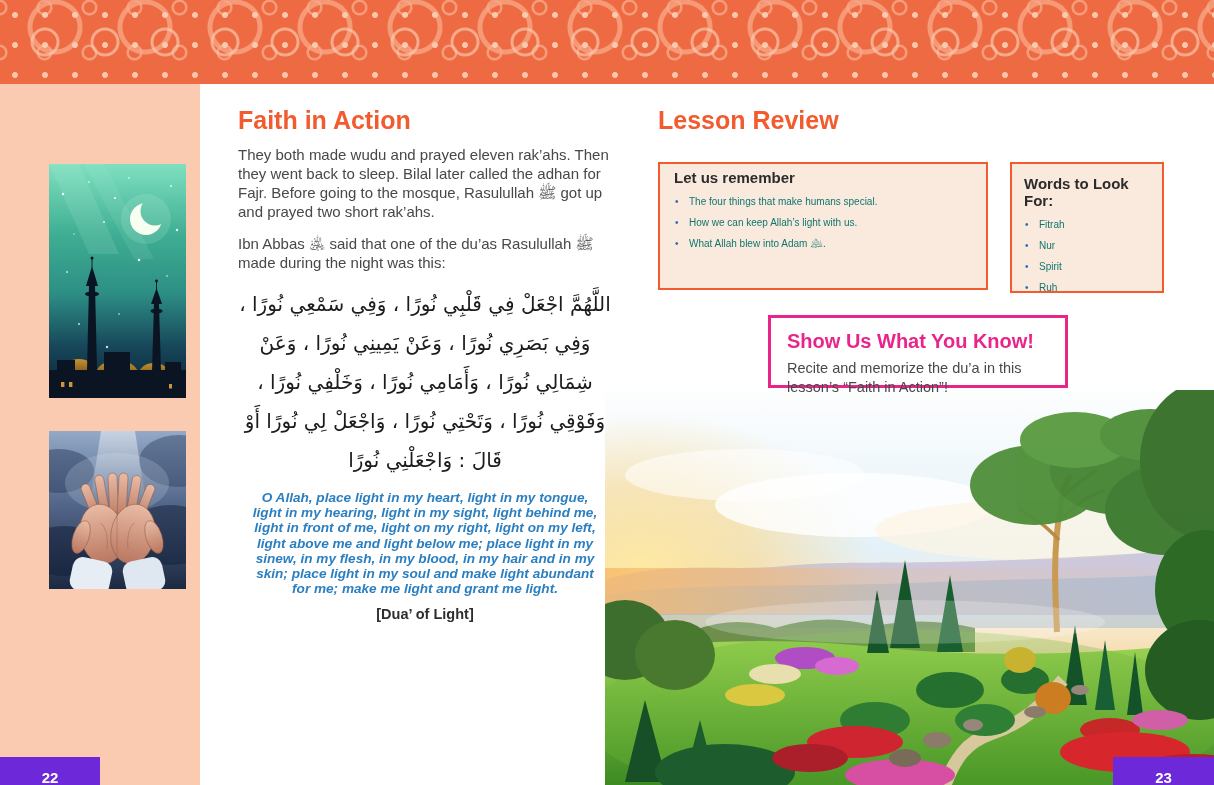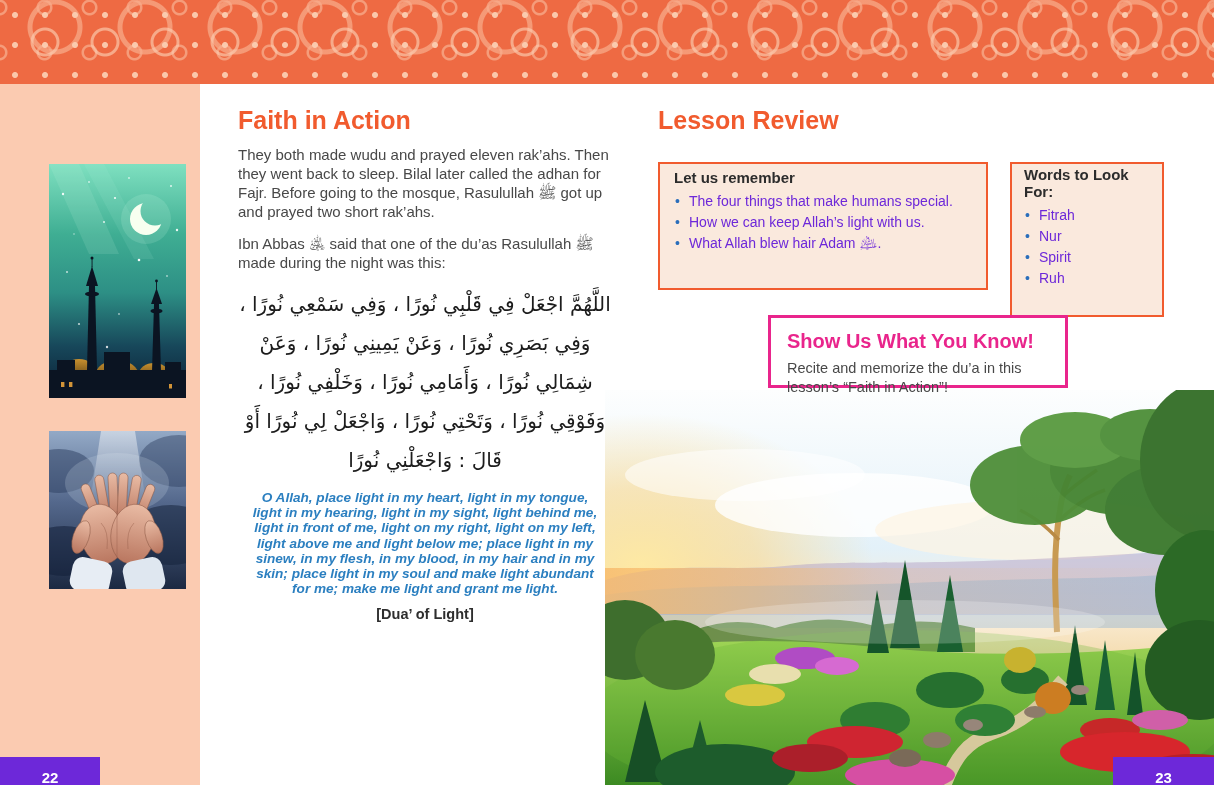--- a/index.html
+++ b/index.html
@@ -36,23 +36,23 @@
   .arabic{direction:rtl;text-align:center;font-size:20px;line-height:39px;color:#1c1c1c;
           margin:4px 0 10px;font-family:"DejaVu Sans",sans-serif;}
   .translation{color:#2b7fc0;font-style:italic;font-weight:bold;text-align:center;
                font-size:13.6px;line-height:15.2px;margin:8px 14px 10px;}
   .attribution{text-align:center;font-weight:bold;color:#2e2e2e;font-size:14.5px;margin-top:6px;}
 
   
   .right-heading{position:absolute;left:658px;top:106px;width:400px;}
   .box{position:absolute;border:2px solid #f15b2e;background:#fae9dd;box-sizing:border-box;z-index:4;}
   .box-remember{left:658px;top:162px;width:330px;height:128px;padding:5px 14px;}
-  .box-words{left:1010px;top:162px;width:154px;height:155px;padding:2px 12px;}
+  .box-words{left:1010px;top:162px;width:154px;height:131px;padding:11px 12px;}
   .box-title{font-weight:bold;font-size:15px;color:#2c2c2c;margin:0 0 5px;}
-  .bullet-row{position:relative;padding-left:15px;font-size:14px;line-height:21px;color:#6d28d9;}
+  .bullet-row{position:relative;padding-left:15px;font-size:10px;line-height:21px;color:#0f766e;}
   .bullet-row::before{content:"•";position:absolute;left:1px;top:0;color:#2a6ebb;}
   .box-show{position:absolute;left:768px;top:315px;width:300px;height:73px;box-sizing:border-box;
             background:#fff;border:3px solid #e9258c;padding:9px 16px;z-index:5;}
   .show-title{color:#e9258c;font-weight:bold;font-size:20px;line-height:24px;margin:2px 0 6px;}
   .show-body{font-size:14.5px;line-height:19px;color:#484848;}
 
   
   .garden{position:absolute;left:605px;top:390px;width:609px;height:395px;z-index:1;}
   .garden svg{display:block;width:100%;height:100%;}
 </style>
@@ -187,21 +187,21 @@
   </div>
 
   <div class="right-heading">
     <h1 class="section-heading">Lesson Review</h1>
   </div>
 
   <div class="box box-remember">
     <div class="box-title">Let us remember</div>
     <div class="bullet-row">The four things that make humans special.</div>
     <div class="bullet-row">How we can keep Allah’s light with us.</div>
-    <div class="bullet-row">What Allah blew hair Adam ﵇.</div>
+    <div class="bullet-row">What Allah blew into Adam ﵇.</div>
   </div>
 
   <div class="box box-words">
     <div class="box-title">Words to Look For:</div>
     <div class="bullet-row">Fitrah</div>
     <div class="bullet-row">Nur</div>
     <div class="bullet-row">Spirit</div>
     <div class="bullet-row">Ruh</div>
   </div>
 

